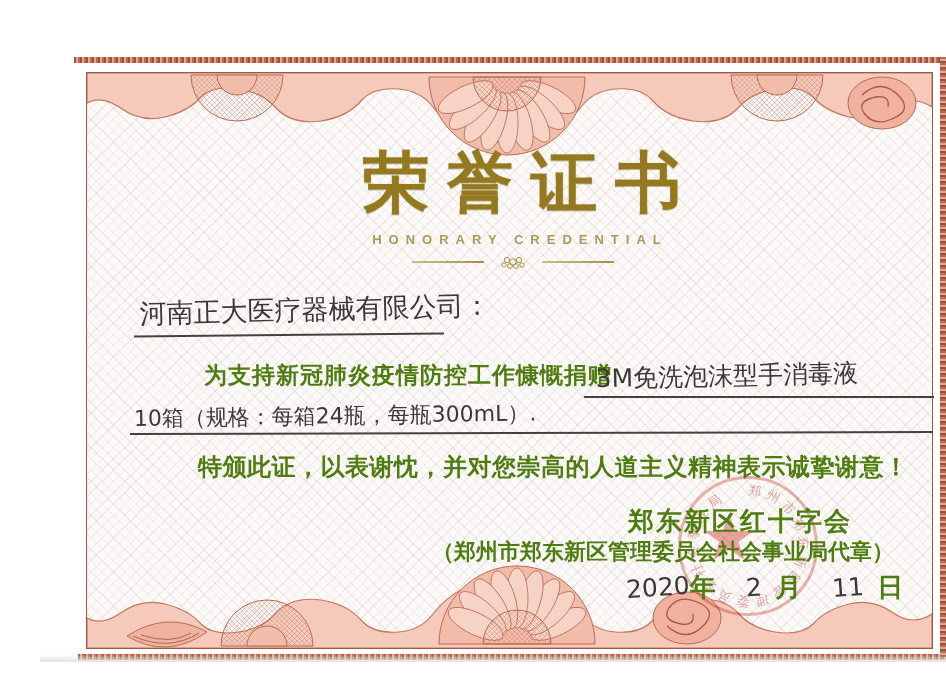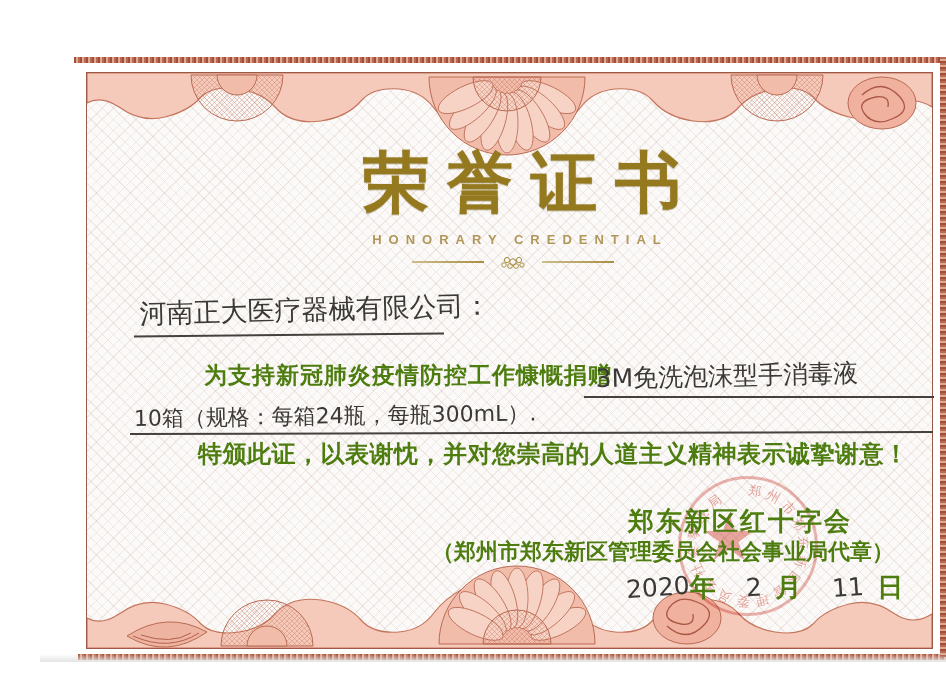--- a/index.html
+++ b/index.html
@@ -46,21 +46,21 @@
   .printed{font-family:"Liberation Serif",serif;font-weight:bold;color:#4d7c0f;}
   .hand{font-family:"DejaVu Sans",sans-serif;color:#3b3936;}
   .row{position:absolute;white-space:nowrap;}
   .recipient{left:100px;top:296px;font-size:27px;transform:rotate(-1.4deg);transform-origin:left bottom;}
   .u-recipient{position:absolute;left:94px;top:334px;width:310px;height:2px;background:#45423e;transform:rotate(-0.6deg);}
   .lead{left:164px;top:360px;font-size:23px;letter-spacing:1px;}
   .donation-item{left:556px;top:362px;font-size:25px;transform:rotate(-1.2deg);transform-origin:left bottom;}
   .u-donation{position:absolute;left:544px;top:396px;width:350px;height:2px;background:#45423e;}
   .detail{left:94px;top:404px;font-size:22px;transform:rotate(-0.8deg);transform-origin:left bottom;}
   .u-detail{position:absolute;left:90px;top:432px;width:803px;height:2px;background:#45423e;transform:rotate(-0.15deg);}
-  .gratitude{left:158px;top:438px;font-size:24px;letter-spacing:0.5px;}
+  .gratitude{left:158px;top:451px;font-size:24px;letter-spacing:0.5px;}
   .issuer{left:560px;top:504px;width:280px;text-align:center;font-size:26px;letter-spacing:2px;}
   .issuer-note{left:372px;top:537px;width:502px;text-align:center;font-size:22px;}
   .date-row{left:586px;top:570px;font-size:26px;display:flex;align-items:baseline;}
   .date-row .hand{font-size:25px;transform:rotate(-4deg);}
   .date-row .gap-s{display:inline-block;width:14px;}
   .date-row .gap-m{display:inline-block;width:30px;}
 
   
   .seal{position:absolute;left:638px;top:476px;width:134px;height:134px;border-radius:50%;
         border:3px solid rgba(205,60,45,0.42);mix-blend-mode:multiply;opacity:0.9;}

